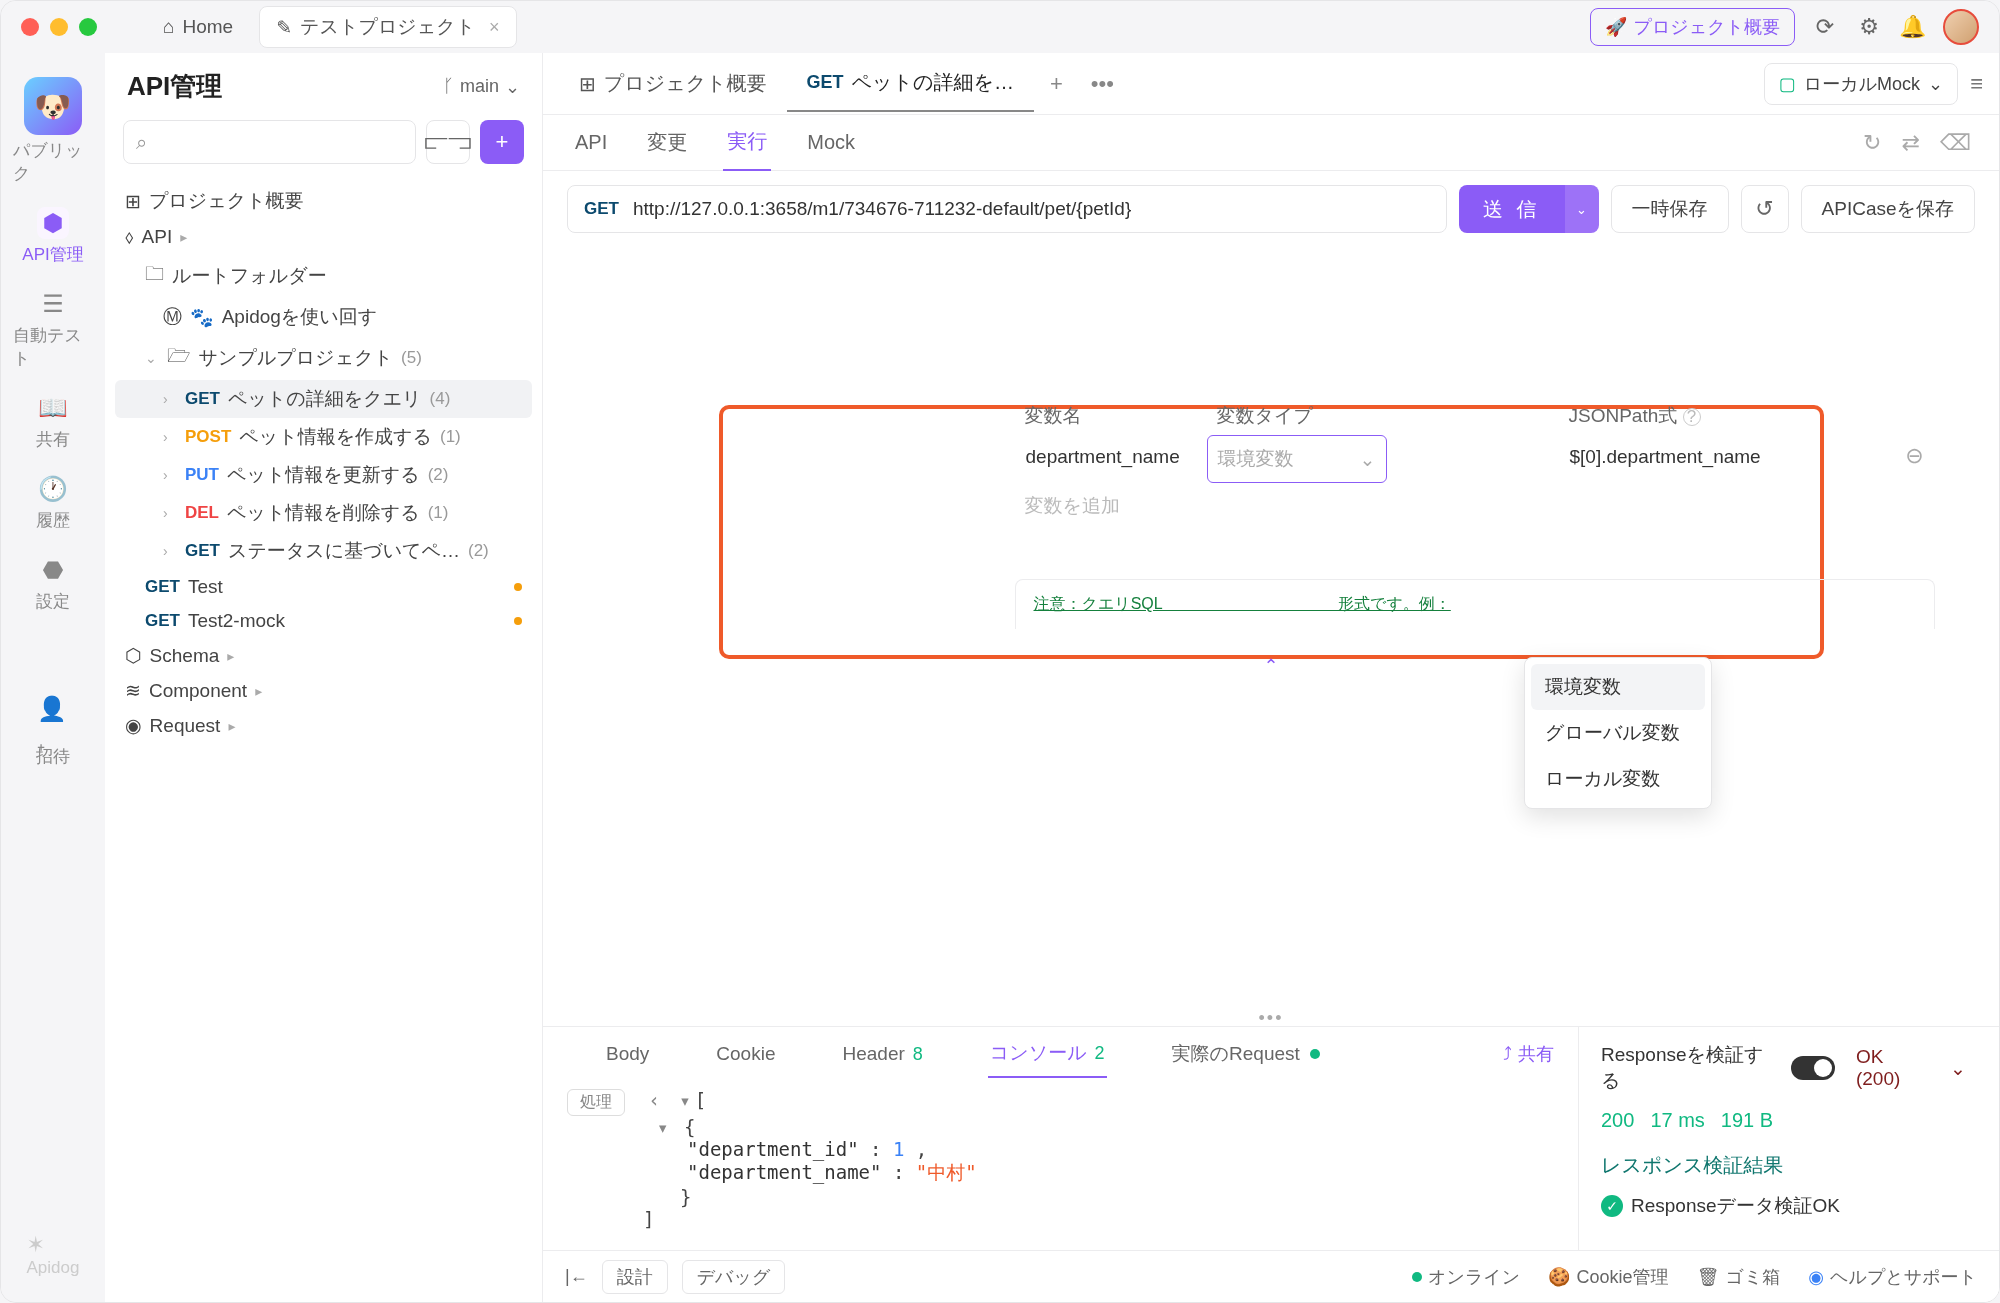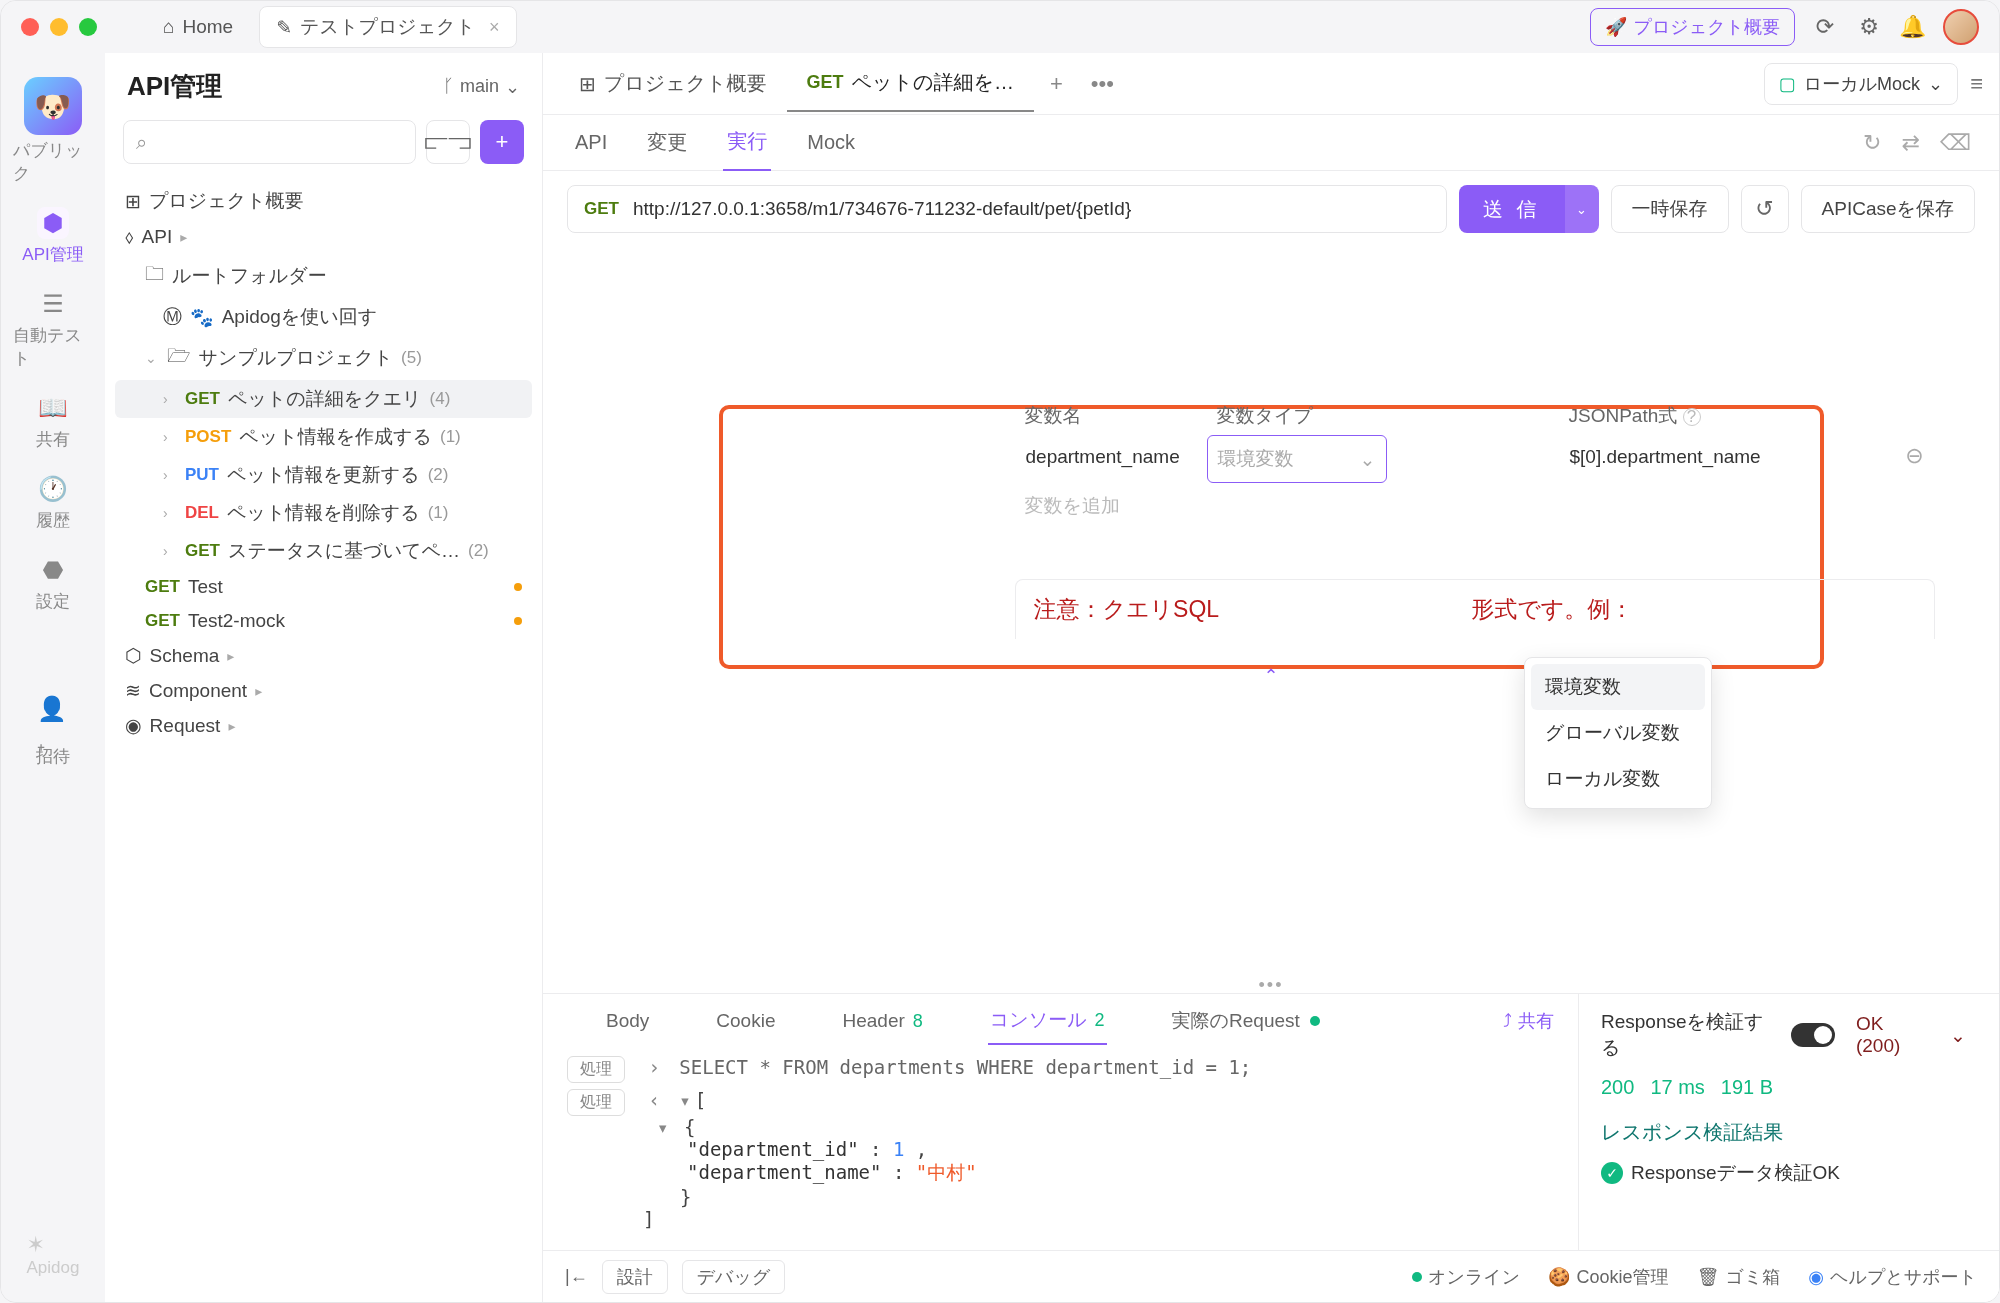--- a/index.html
+++ b/index.html
@@ -33,21 +33,21 @@
 .sb-tools { display: flex; gap: 10px; padding: 0 18px 14px; }
 .search { flex: 1; height: 44px; border: 1px solid #e5e5e7; border-radius: 8px; display: flex; align-items: center; padding: 0 12px; color: #999; font-size: 20px; }
 .tool-btn { width: 44px; height: 44px; border: 1px solid #e5e5e7; border-radius: 8px; display: flex; align-items: center; justify-content: center; font-size: 22px; color: #666; }
 .tool-btn.primary { background: #8b5cf6; color: #fff; border: none; }
 .tree { padding: 4px 10px; overflow: auto; }
 .tree-row { display: flex; align-items: center; gap: 8px; padding: 6px 10px; border-radius: 6px; font-size: 19px; color: #444; }
 .tree-row.sel { background: #f1f2f4; }
 .tree-row .chev { color: #aaa; width: 14px; font-size: 14px; }
 .tree-row .count { color: #999; font-size: 17px; }
 .method { font-weight: 700; font-size: 17px; }
-.GET { color: #4d7c0f; }
+.GET { color: #0c4a6e; }
 .POST { color: #f59e0b; }
 .PUT { color: #3b82f6; }
 .DEL { color: #ef4444; }
 .dot { width: 8px; height: 8px; border-radius: 50%; margin-left: auto; }
 .dot.o { background: #f59e0b; }
 .ind1 { padding-left: 30px; }
 .ind2 { padding-left: 48px; }
 .main { flex: 1; display: flex; flex-direction: column; background: #fff; min-width: 0; }
 .mtabs { display: flex; align-items: center; border-bottom: 1px solid #ececee; padding: 0 16px; height: 62px; }
 .mtab { padding: 14px 20px; font-size: 20px; color: #555; display: flex; align-items: center; gap: 8px; }
@@ -74,21 +74,21 @@
 .help-ic { color: #bbb; font-size: 17px; border: 1px solid #ccc; border-radius: 50%; width: 18px; height: 18px; display: inline-flex; align-items: center; justify-content: center; }
 .var-table { display: grid; grid-template-columns: 192px 180px 172px 1fr 40px; gap: 0; width: 920px; margin-left: 270px; position: relative; top: -30px; }
 .vt-head { font-size: 19px; color: #666; padding: 6px 10px; }
 .vt-cell { font-size: 19px; padding: 10px 10px; border: 1px solid transparent; }
 .vt-cell.bordered { border: 1px solid #8b5cf6; border-radius: 6px; color: #aaa; display: flex; align-items: center; justify-content: space-between; }
 .vt-ph { color: #bbb; font-size: 19px; padding: 10px 10px; }
 .vt-del { color: #aaa; font-size: 22px; text-align: center; padding-top: 8px; }
 .dropdown { position: absolute; background: #fff; border: 1px solid #e5e5e7; border-radius: 8px; box-shadow: 0 8px 24px rgba(0,0,0,.12); padding: 6px; width: 188px; left: 981px; top: 410px; }
 .dd-item { padding: 10px 14px; border-radius: 6px; font-size: 19px; color: #333; }
 .dd-item.sel { background: #f3f4f6; }
-.note-box { margin: 20px 270px 0; font-size: 23px; color: #b91c1c; border: 1px solid #ececee; border-radius: 8px 8px 0 0; border-bottom: none; padding: 14px 18px; width: 920px; }
+.note-box { margin: 20px 270px 0; font-size: 16px; color: #15803d; border: 1px solid #ececee; border-radius: 8px 8px 0 0; border-bottom: none; padding: 14px 18px; width: 920px; text-decoration: underline; }
 .collapse-tab { text-align: center; color: #8b5cf6; font-size: 18px; height: 20px; margin-top: -4px; }
 .resp-split { display: flex; border-top: 1px solid #ececee; }
 .resp-left { flex: 1; display: flex; flex-direction: column; border-right: 1px solid #ececee; }
 .resp-tabs { display: flex; align-items: center; gap: 26px; padding: 10px 24px; height: 54px; }
 .rt { font-size: 19px; color: #666; padding: 10px 2px; display: flex; align-items: center; gap: 6px; margin-left: 37px; }
 .rt.act { color: #8b5cf6; border-bottom: 2px solid #8b5cf6; }
 .badge-n { color: #10b981; font-size: 18px; margin-left: 2px; }
 .green-dot { width: 10px; height: 10px; border-radius: 50%; background: #10b981; display: inline-block; margin-left: 4px; }
 .share { margin-left: auto; color: #8b5cf6; font-size: 18px; display: flex; align-items: center; gap: 6px; }
 .console { font-family: ui-monospace, Menlo, monospace; font-size: 19px; color: #444; padding: 8px 24px 20px; }
@@ -386,25 +386,20 @@
             <div class="rt">
               <span>実際のRequest</span>
                 <span class="green-dot"></span>
             </div>
             <div class="share">
               <span>⤴</span>
               <span>共有</span>
             </div>
           </div>
           <div class="console">
-            <div style="margin-bottom:6px">
-              <span class="chip">処理</span>
-              <span class="car">›</span>
-              <span class="sql">SELECT * FROM departments WHERE department_id = 1;</span>
-            </div>
             <div>
               <span class="chip">処理</span>
               <span class="car">‹</span>
               <span class="tri">▾</span><span>[</span>
             </div>
             <div class="json-line"><span class="tri">▾</span> {</div>
             <div class="json-line" style="padding-left:120px">
               <span class="json-key">"department_id"</span> : <span class="json-num">1</span> ,
             </div>
             <div class="json-line" style="padding-left:120px">

